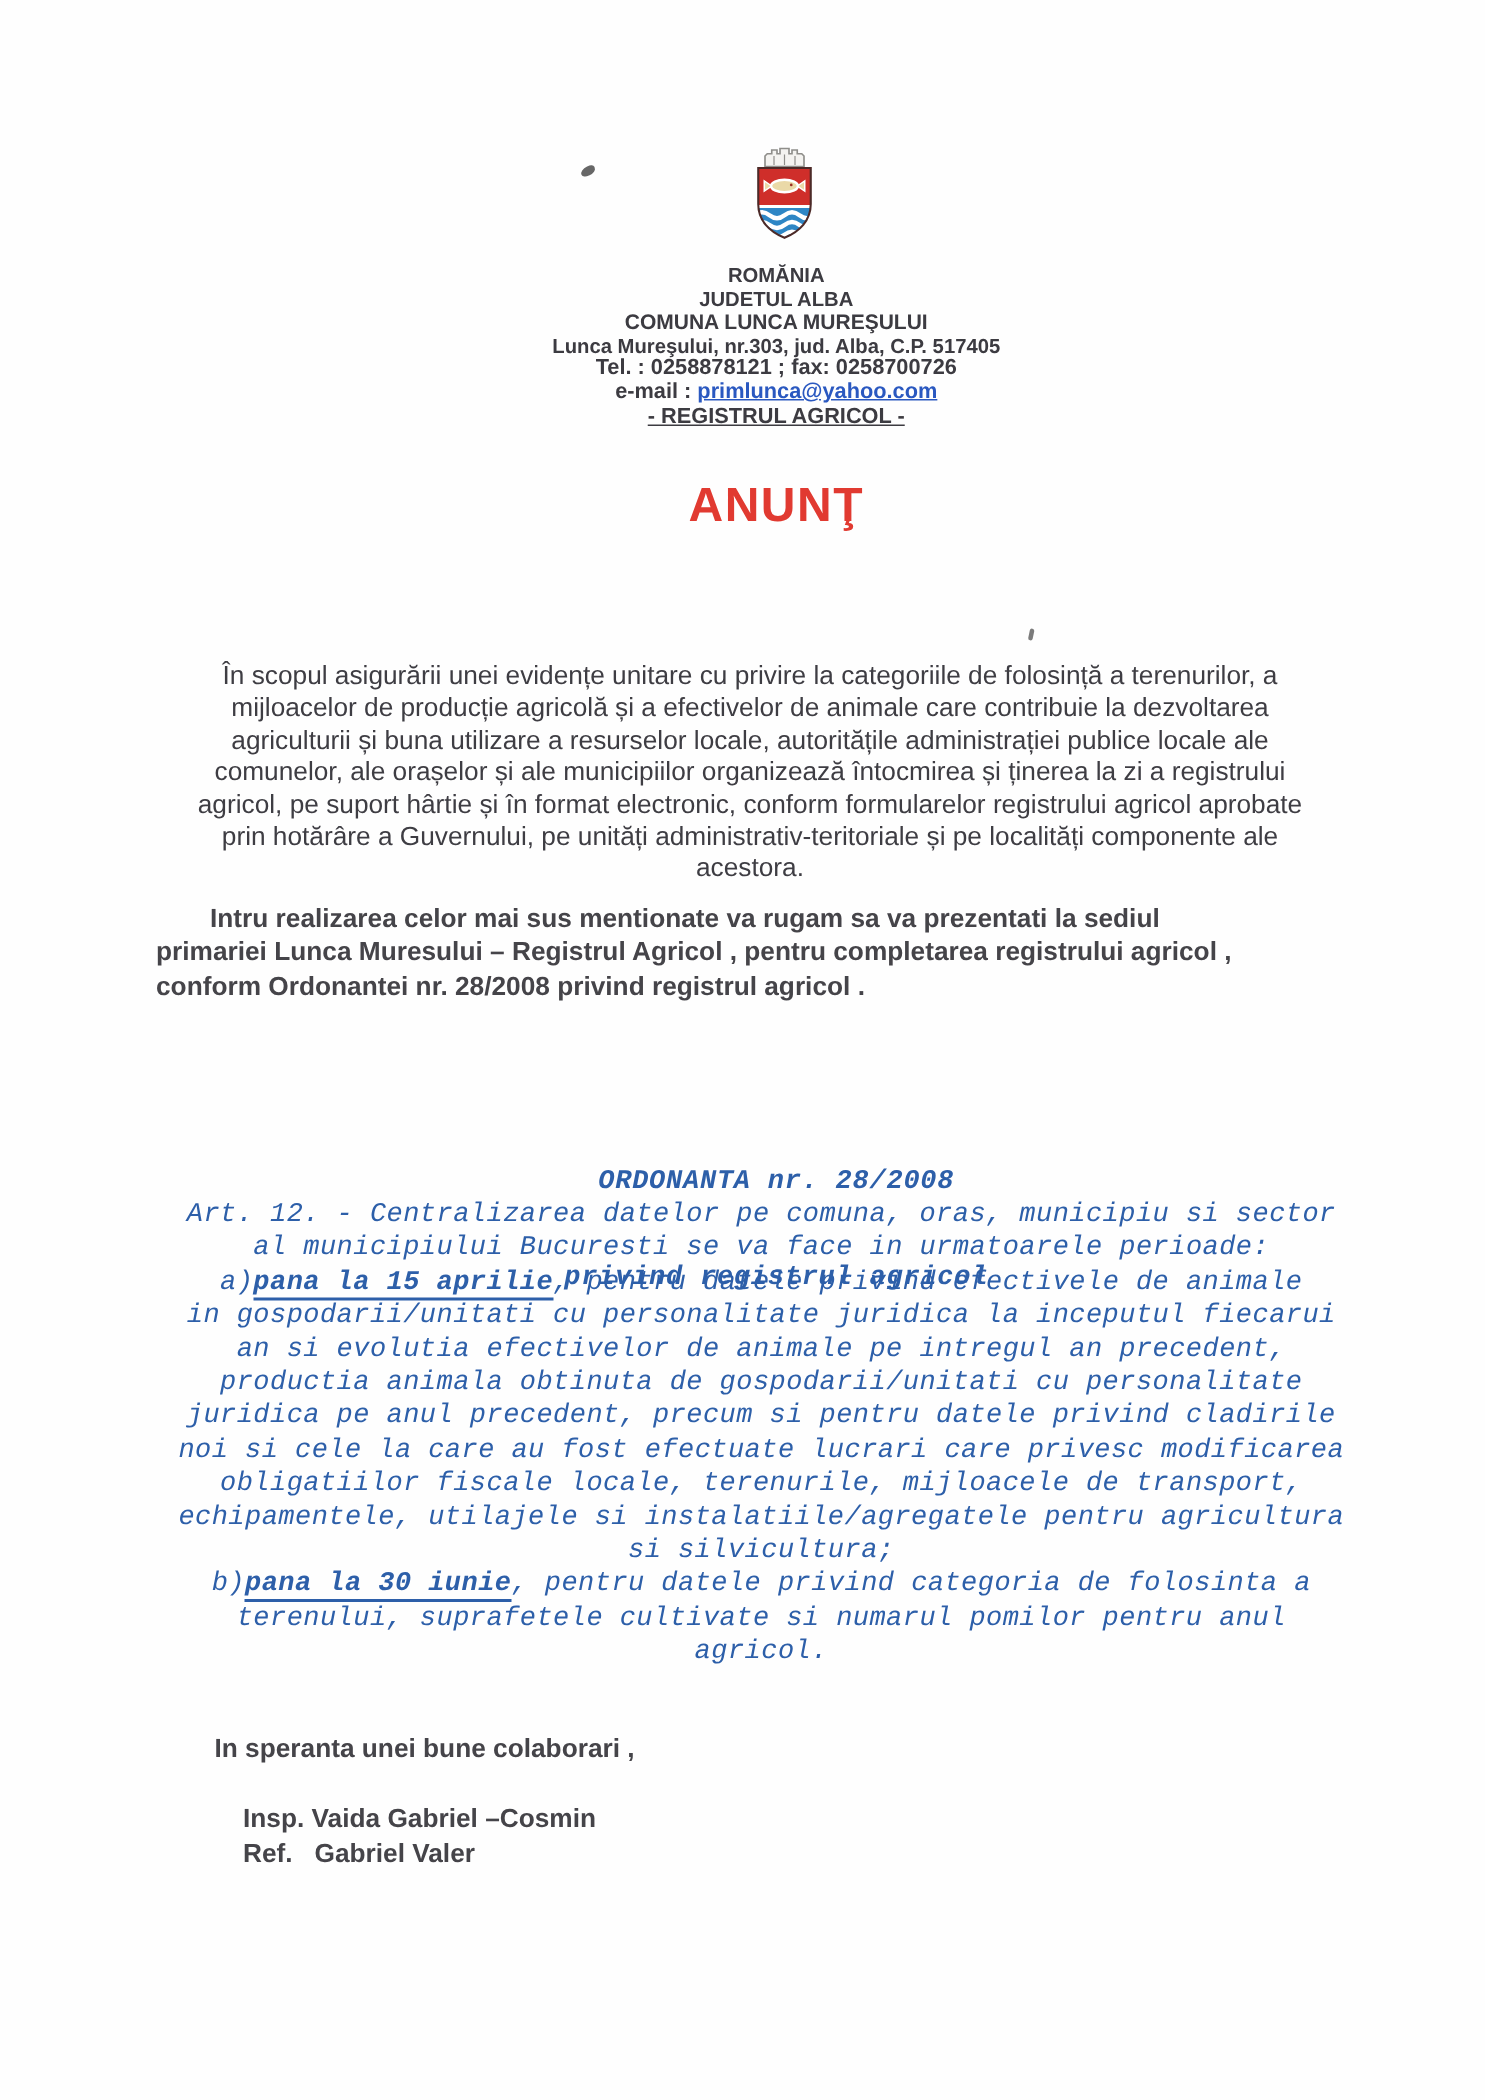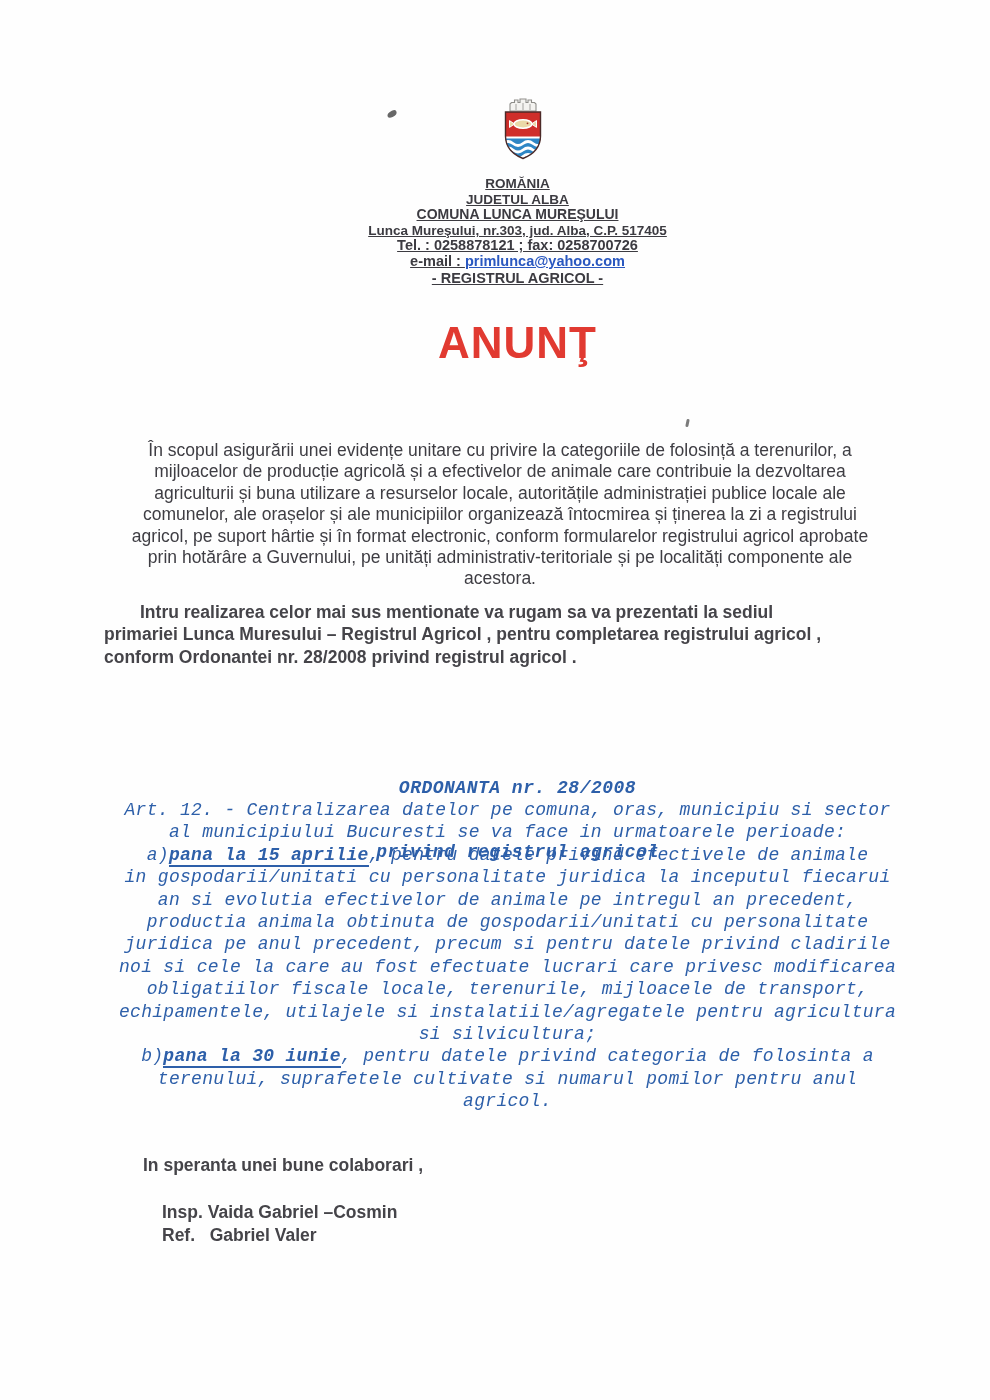--- a/index.html
+++ b/index.html
@@ -13,33 +13,33 @@
             background:#4c4c4c; border-radius:60% 40% 55% 45%; transform:rotate(-25deg); opacity:.85; }
   .speck2 { position:absolute; left:686px; top:419px; width:3px; height:8px;
             background:#5a5a5a; border-radius:2px; transform:rotate(12deg); opacity:.8; }
 
   
   .crest { position:absolute; left:501px; top:95px; width:44px; height:68px; }
 
   
   .header { position:absolute; left:45px; right:0; top:176px; text-align:center;
             color:#3c3b41; font-weight:bold; }
-  .h-line { line-height:15.6px;text-decoration:underline; }
+  .h-line { line-height:15.6px; }
   .h-country { font-size:13.5px; }
   .h-county { font-size:13.5px; }
   .h-commune { font-size:14px; }
   .h-address { font-size:13.5px; }
   .h-tel { font-size:14.5px; }
   .h-email { font-size:14.5px; }
   .h-email a { color:#2a58c0; text-decoration:underline; }
   .h-dept { font-size:14.5px; text-decoration:underline; margin-top:1px; }
 
   
   .title { position:absolute; left:45px; right:0; top:318px; text-align:center;
-           font-size:44px; font-weight:bold; letter-spacing:1px; color:#e13a31; }
+           font-size:32px; font-weight:bold; letter-spacing:1px; color:#e13a31; }
   .subtitle { position:absolute; left:45px; right:0; top:390px; text-align:center;
               font-size:20px; font-weight:bold; color:#3a393f; }
 
   
   .intro { position:absolute; left:80px; width:840px; top:440px; text-align:center;
            font-size:17.5px; color:#3e3d43; }
   .intro .tline { line-height:21.4px; white-space:pre; }
 
   
   .request { position:absolute; left:104px; width:830px; top:601px;

